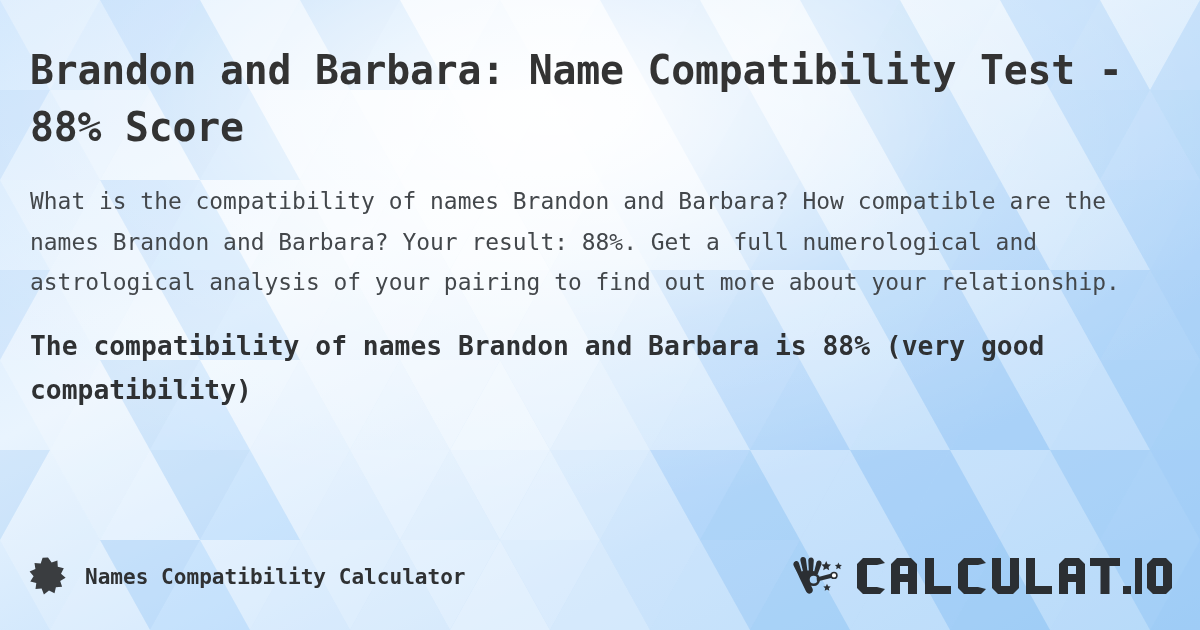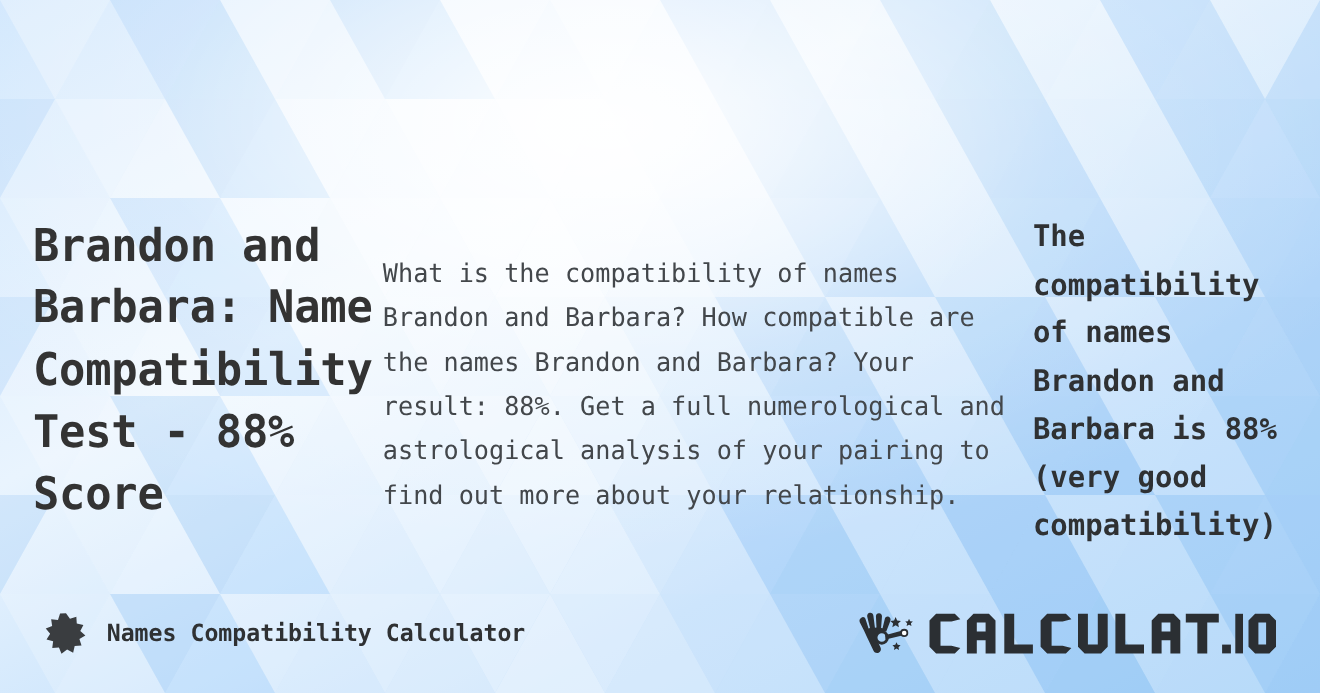--- a/index.html
+++ b/index.html
@@ -33,22 +33,21 @@
 
   
   .content {
     position: relative;
     z-index: 2;
     width: 100%;
     height: 100%;
     box-sizing: border-box;
     padding: 42px 30px 0 30px;
     display: flex;
-    flex-direction: row;
-    align-items: center;
+    flex-direction: column;
   }
 
   .title {
     margin: 0;
     font-family: "DejaVu Sans Mono", "Liberation Mono", monospace;
     font-size: 41px;
     font-weight: bold;
     line-height: 1.38;
     letter-spacing: -0.2px;
     color: #333333;
@@ -78,21 +77,21 @@
     transform-origin: left center;
   }
 
   
   .footer {
     position: absolute;
     left: 0;
     right: 0;
     bottom: 26px;
     height: 56px;
-    padding: 0 40px;
+    padding: 0 28px;
     box-sizing: border-box;
     display: flex;
     align-items: center;
     justify-content: space-between;
     z-index: 3;
   }
 
   .brand {
     display: flex;
     align-items: center;

